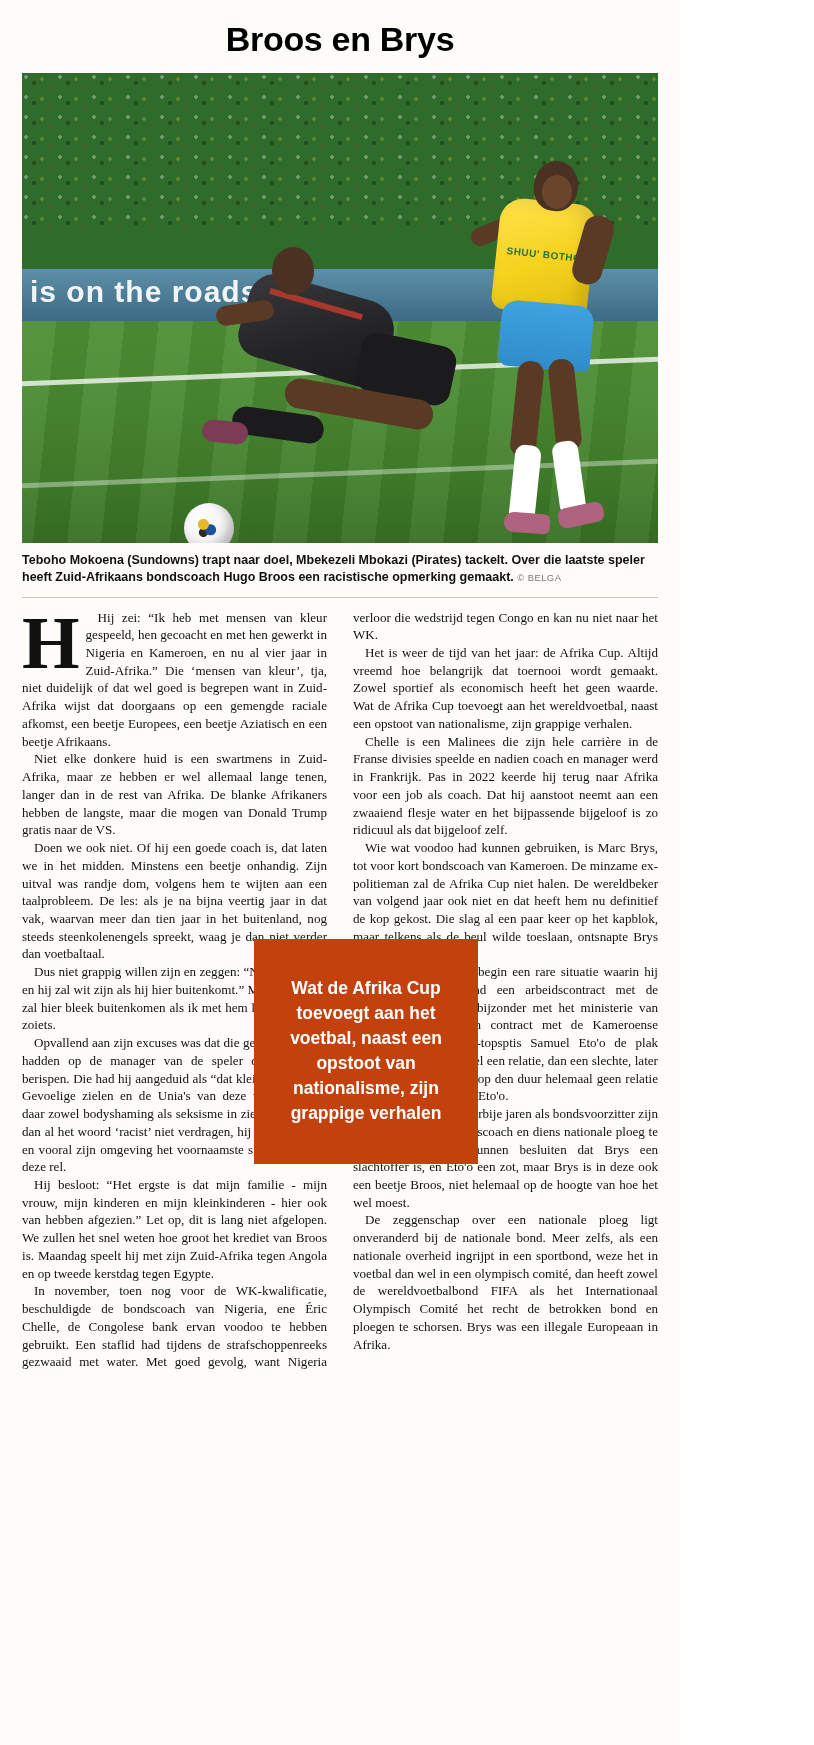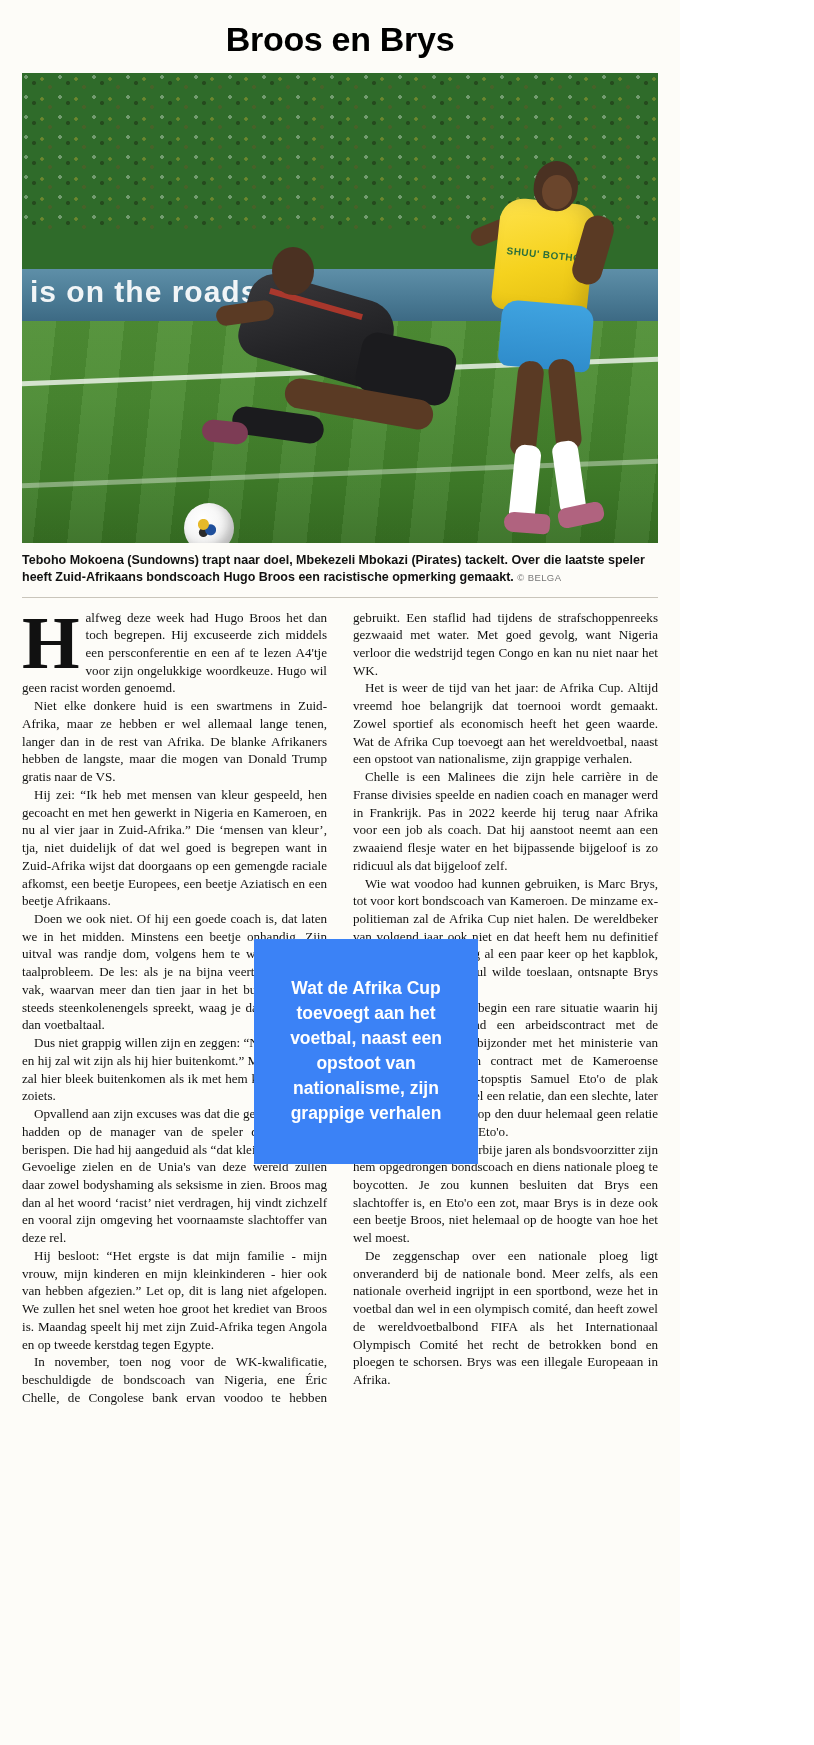--- a/index.html
+++ b/index.html
@@ -353,21 +353,21 @@
     margin-top: 2px;
   }
 
   
   .pullquote {
     position: absolute;
     left: 232px;
     top: 330px;
     width: 224px;
     height: 225px;
-    background: #3b82f6;
+    background: #c2410c;
     color: #ffffff;
     box-sizing: border-box;
     padding: 26px 22px;
     display: flex;
     align-items: center;
     justify-content: center;
     text-align: center;
     font-family: "Liberation Sans", sans-serif;
     font-weight: bold;
     font-size: 17.5px;
@@ -429,23 +429,23 @@
   <p class="caption">
     <span>Teboho Mokoena (Sundowns) trapt naar doel, Mbekezeli Mbokazi (Pirates) tackelt. Over die laatste speler heeft Zuid-Afrikaans bondscoach Hugo Broos een racistische opmerking gemaakt.</span>
     <span class="credit">© BELGA</span>
   </p>
 
   <hr class="rule">
 
   <div class="cols">
     <div class="pullquote">Wat de Afrika Cup toevoegt aan het voetbal, naast een opstoot van nationalisme, zijn grappige verhalen</div>
 
-    <p class="first"><span class="dropcap">H</span><span>alfweg deze week had Hugo Broos het dan toch begrepen. Hij excuseerde zich middels een persconferentie en een af te lezen A4'tje voor zijn ongelukkige woordkeuze. Hugo wil geen racist worden genoemd.</span></p>
+    <p class="first"><span class="dropcap">H</span></p>
+    <p>Hij zei: “Ik heb met mensen van kleur gespeeld, hen gecoacht en met hen gewerkt in Nigeria en Kameroen, en nu al vier jaar in Zuid-Afrika.” Die ‘mensen van kleur’, tja, niet duidelijk of dat wel goed is begrepen want in Zuid-Afrika wijst dat doorgaans op een gemengde raciale afkomst, een beetje Europees, een beetje Aziatisch en een beetje Afrikaans.</p>
     <p>Niet elke donkere huid is een swartmens in Zuid-Afrika, maar ze hebben er wel allemaal lange tenen, langer dan in de rest van Afrika. De blanke Afrikaners hebben de langste, maar die mogen van Donald Trump gratis naar de VS.</p>
-    <p>Hij zei: “Ik heb met mensen van kleur gespeeld, hen gecoacht en met hen gewerkt in Nigeria en Kameroen, en nu al vier jaar in Zuid-Afrika.” Die ‘mensen van kleur’, tja, niet duidelijk of dat wel goed is begrepen want in Zuid-Afrika wijst dat doorgaans op een gemengde raciale afkomst, een beetje Europees, een beetje Aziatisch en een beetje Afrikaans.</p>
     <p>Doen we ook niet. Of hij een goede coach is, dat laten we in het midden. Minstens een beetje onhandig. Zijn uitval was randje dom, volgens hem te wijten aan een taalprobleem. De les: als je na bijna veertig jaar in dat vak, waarvan meer dan tien jaar in het buitenland, nog steeds steenkolenengels spreekt, waag je dan niet verder dan voetbaltaal.</p>
     <p>Dus niet grappig willen zijn en zeggen: “Nu is hij zwart en hij zal wit zijn als hij hier buitenkomt.” Maar wel: “Hij zal hier bleek buitenkomen als ik met hem klaar ben.” Of zoiets.</p>
     <p>Opvallend aan zijn excuses was dat die geen betrekking hadden op de manager van de speler die hij wilde berispen. Die had hij aangeduid als “dat kleine vrouwtje”. Gevoelige zielen en de Unia's van deze wereld zullen daar zowel bodyshaming als seksisme in zien. Broos mag dan al het woord ‘racist’ niet verdragen, hij vindt zichzelf en vooral zijn omgeving het voornaamste slachtoffer van deze rel.</p>
     <p>Hij besloot: “Het ergste is dat mijn familie - mijn vrouw, mijn kinderen en mijn kleinkinderen - hier ook van hebben afgezien.” Let op, dit is lang niet afgelopen. We zullen het snel weten hoe groot het krediet van Broos is. Maandag speelt hij met zijn Zuid-Afrika tegen Angola en op tweede kerstdag tegen Egypte.</p>
     <p>In november, toen nog voor de WK-kwalificatie, beschuldigde de bondscoach van Nigeria, ene Éric Chelle, de Congolese bank ervan voodoo te hebben gebruikt. Een staflid had tijdens de strafschoppenreeks gezwaaid met water. Met goed gevolg, want Nigeria verloor die wedstrijd tegen Congo en kan nu niet naar het WK.</p>
     <p>Het is weer de tijd van het jaar: de Afrika Cup. Altijd vreemd hoe belangrijk dat toernooi wordt gemaakt. Zowel sportief als economisch heeft het geen waarde. Wat de Afrika Cup toevoegt aan het wereldvoetbal, naast een opstoot van nationalisme, zijn grappige verhalen.</p>
     <p>Chelle is een Malinees die zijn hele carrière in de Franse divisies speelde en nadien coach en manager werd in Frankrijk. Pas in 2022 keerde hij terug naar Afrika voor een job als coach. Dat hij aanstoot neemt aan een zwaaiend flesje water en het bijpassende bijgeloof is zo ridicuul als dat bijgeloof zelf.</p>
     <p>Wie wat voodoo had kunnen gebruiken, is Marc Brys, tot voor kort bondscoach van Kameroen. De minzame ex-politieman zal de Afrika Cup niet halen. De wereldbeker van volgend jaar ook niet en dat heeft hem nu definitief de kop gekost. Die slag al een paar keer op het kapblok, maar telkens als de beul wilde toeslaan, ontsnapte Brys op miraculeuze wijze.</p>
     <p>Het was van bij het begin een rare situatie waarin hij was beland. Brys had een arbeidscontract met de regering, meer in het bijzonder met het ministerie van Sport. Brys had geen contract met de Kameroense voetbalbond, waar ex-topsptis Samuel Eto'o de plak zwaait. Hij had eerst wel een relatie, dan een slechte, later een steeds slechtere en op den duur helemaal geen relatie meer met de egotripper Eto'o.</p>
     <p>Die probeerde de voorbije jaren als bondsvoorzitter zijn hem opgedrongen bondscoach en diens nationale ploeg te boycotten. Je zou kunnen besluiten dat Brys een slachtoffer is, en Eto'o een zot, maar Brys is in deze ook een beetje Broos, niet helemaal op de hoogte van hoe het wel moest.</p>

